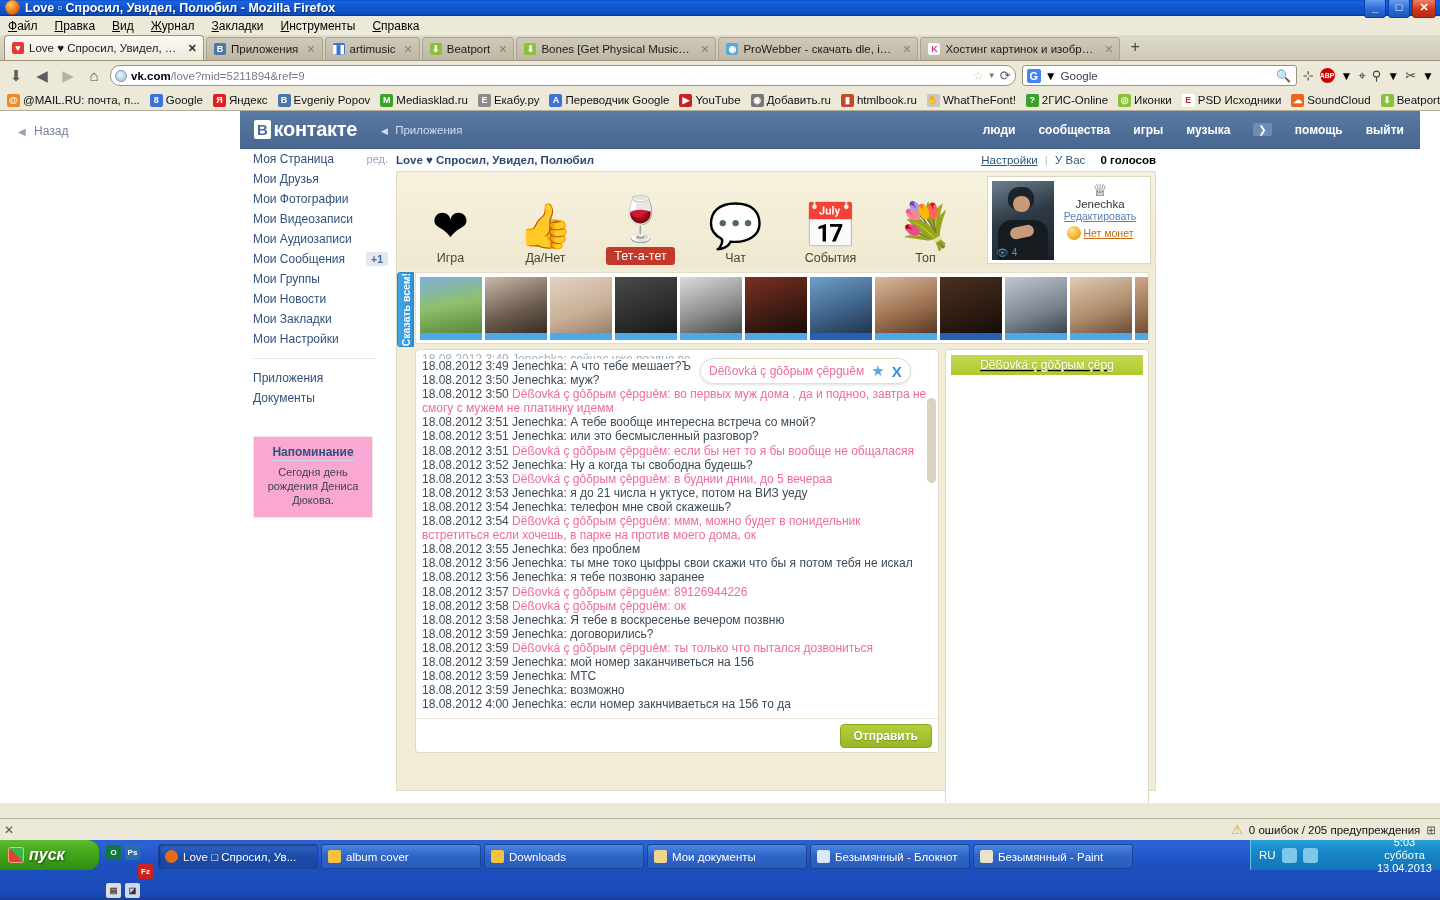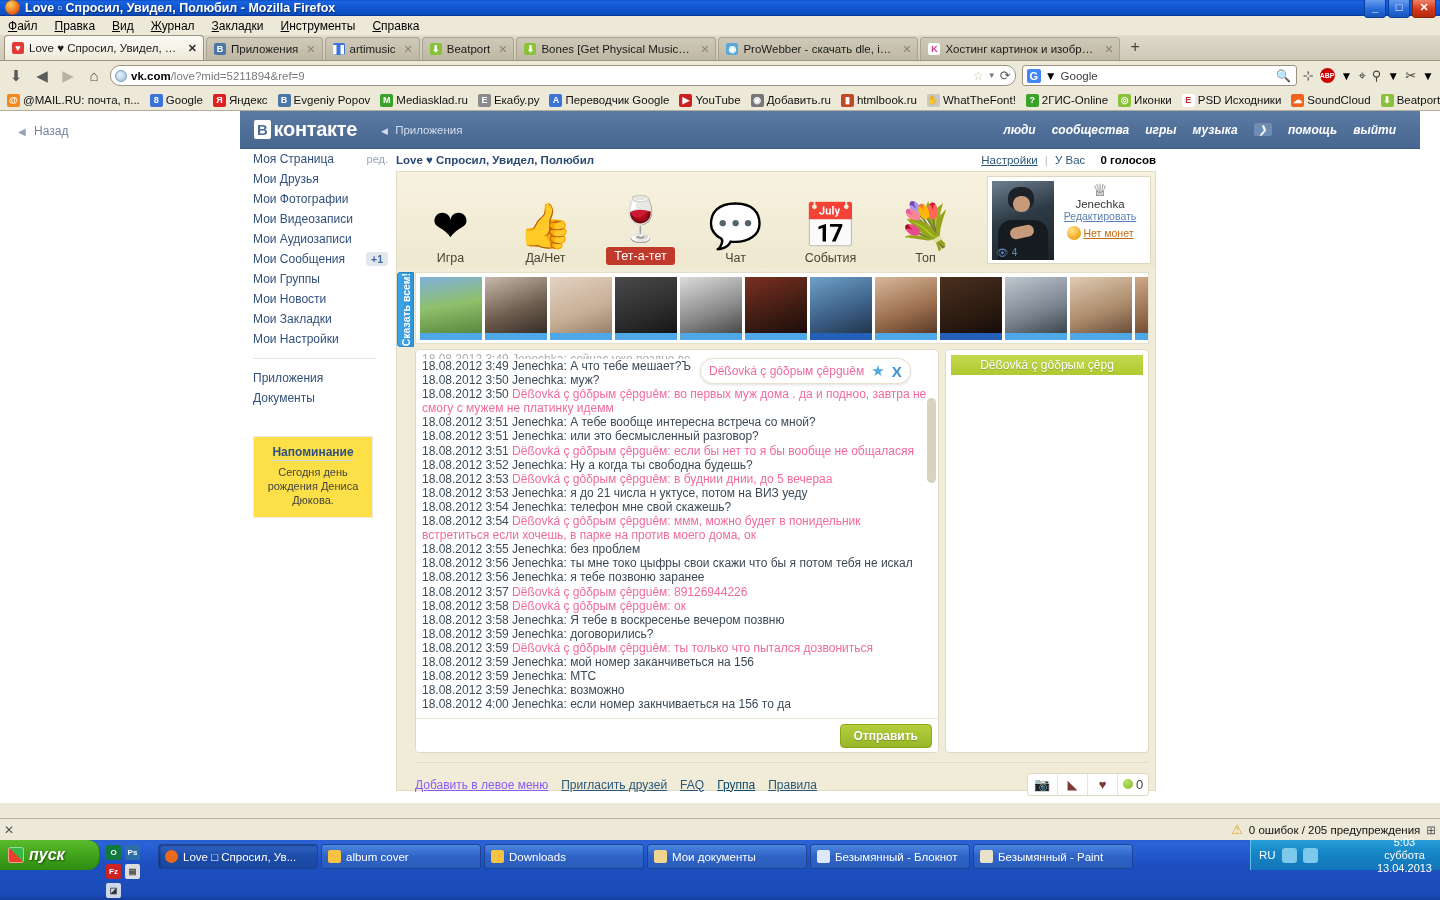--- a/index.html
+++ b/index.html
@@ -123,33 +123,33 @@
     position:absolute; left:240px; top:0; width:1180px; height:38px;
     background:linear-gradient(to bottom,#5b7ba5,#4e6e98 60%,#486890);
     display:flex; align-items:center; padding:0 0 0 14px;
     border-bottom:1px solid #3d5a80;
   }
   .vk-logo{ color:#fff; font-size:20px; font-weight:bold; letter-spacing:-.3px; display:flex; align-items:center; gap:3px;}
   .vk-logo .box{ background:#fff; color:#4d6d97; font-size:15px; font-weight:bold;
     padding:0 3px; border-radius:2px; line-height:19px;}
   .vk-breadcrumb{ color:#d4dded; font-size:11.5px; margin-left:24px; }
   .vk-breadcrumb .arr{ font-size:9px; margin-right:4px; }
-  .vk-nav{ margin-left:auto; display:flex; align-items:center; gap:16px; padding-right:24px;font-style:italic;}
+  .vk-nav{ margin-left:auto; display:flex; align-items:center; gap:23px; padding-right:16px;}
   .vk-nav a{ color:#fff; font-size:12px; font-weight:bold; text-decoration:none; }
   .vk-nav .more{ background:#6e8cb4; border-radius:2px; padding:1px 5px; font-size:10px; color:#fff;}
 
   .vk-body{ position:absolute; left:0; top:38px; width:1440px; height:654px; background:#fff;}
   .vk-sidebar{ position:absolute; left:253px; top:0; width:135px; }
   .side-item{ display:flex; align-items:center; height:20px; font-size:12px; color:#31507c; }
   .side-item .ed{ margin-left:auto; color:#9aa5b8; font-size:11px; }
   .side-item .badge{ margin-left:auto; background:#e3e8ef; color:#44679c;
     border-radius:3px; font-size:10.5px; padding:1px 5px; font-weight:bold;}
   .side-sep{ height:1px; background:#e2e5ea; margin:9px 0 9px 0; width:123px;}
   .side-box{
-    margin-top:28px; width:120px; background:#fde047; border:1px solid #eceae3;
+    margin-top:28px; width:120px; background:#f9a8d4; border:1px solid #eceae3;
     padding:8px 6px 10px; text-align:center;
   }
   .side-box .bt{ color:#31507c; font-size:12px; font-weight:bold; border-bottom:1px solid #cfd7e4;
     display:inline-block; padding-bottom:1px; margin-bottom:4px;}
   .side-box .btxt{ color:#444; font-size:11px; line-height:14px;}
 
   .app-area{ position:absolute; left:396px; top:0; width:760px; }
 
   .app-topbar{
     height:22px; display:flex; align-items:center; font-size:11.5px;
@@ -236,22 +236,22 @@
   .nick-popup{
     position:absolute; left:284px; top:8px; display:flex; align-items:center; gap:7px;
     background:#fff; border:1px solid #e6e0cb; border-radius:13px; padding:3px 8px;
     box-shadow:0 1px 3px rgba(0,0,0,.12);
   }
   .nick-popup .nm{ color:#f06a9e; font-size:12px; }
   .nick-popup .star{ color:#56a8e0; font-size:15px; }
   .nick-popup .xx{ color:#3d8fd4; font-size:15px; font-weight:bold; }
 
   .chat-side{
-    width:204px; height:404px; background:#fff; border:1px solid #e0dac4;
-    border-radius:4px; padding:5px;
+    width:204px; height:496px; background:#fff; border:1px solid #e0dac4;
+    border-radius:4px; padding:5px;text-decoration:underline;
   }
   .chat-side .hd{
     background:linear-gradient(to bottom,#c5d94f,#b0c92f);
     color:#fff; font-size:12px; text-align:center; padding:3px 4px;
     white-space:nowrap; overflow:hidden; text-shadow:0 1px 1px rgba(0,0,0,.2);
   }
 
   .app-footer{
     margin:9px 6px 0 18px; height:38px; border-top:1px solid #e2dcc4;
     display:flex; align-items:center; font-size:12px; color:#2b587a; gap:13px;
@@ -723,21 +723,21 @@
 </div>
 
 <div class="taskbar">
   <div class="startbtn">
     <span class="flag"></span>
     <span>пуск</span>
   </div>
   <div class="quicklaunch" id="quicklaunch">
       <span class="ql" style="background: rgb(15, 122, 61);">O</span>
       <span class="ql" style="background: rgb(43, 110, 168);">Ps</span>
-      <span class="ql" style="background: rgb(204, 34, 34);">Fz</span>
+      <span class="ql" style="background: rgb(204, 34, 34); margin-left: 32px;">Fz</span>
       <span class="ql" style="background: rgb(221, 221, 221); color: rgb(51, 51, 51);">▤</span>
       <span class="ql" style="background: rgb(207, 216, 232); color: rgb(51, 51, 51);">◪</span>
     </div>
   <div class="tasks" id="tasks">
       <div class="task active">
         <span class="ic" style="background: rgb(233, 106, 27); border-radius: 50%;"></span>
         <span>Love □ Спросил, Ув...</span>
       </div>
       <div class="task">
         <span class="ic" style="background: rgb(245, 194, 66);"></span>

